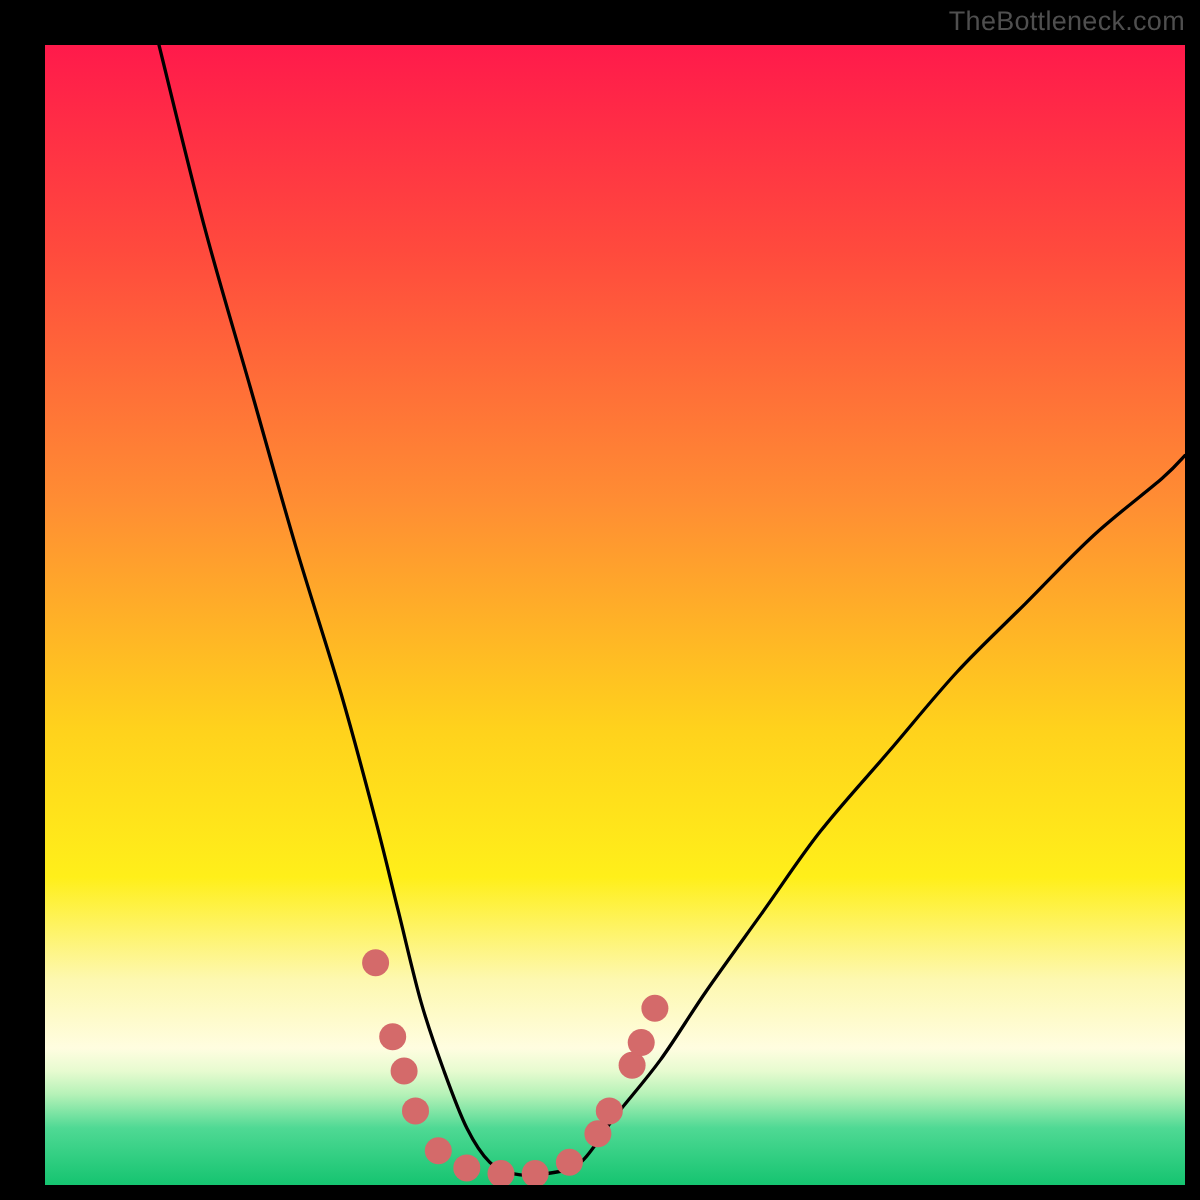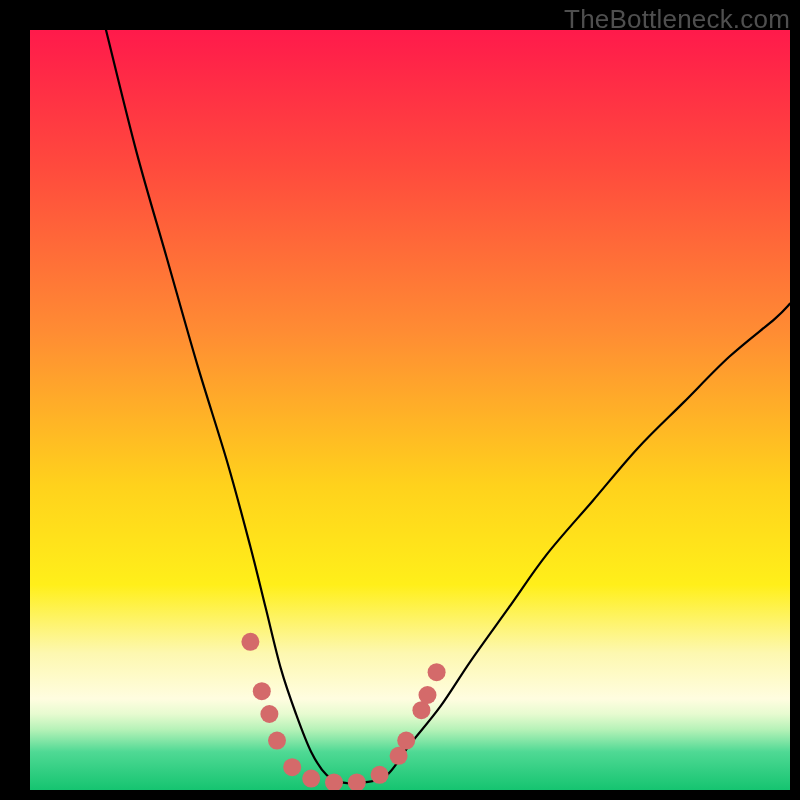--- a/index.html
+++ b/index.html
@@ -15,21 +15,21 @@
     position: relative;
     width: 800px;
     height: 800px;
     background: #000;
   }
   .watermark {
     position: absolute;
     top: 4px;
     right: 10px;
     color: #4f4f4f;
-    font-size: 26px;
+    font-size: 18px;
     letter-spacing: 0.2px;
     font-weight: 400;
     z-index: 10;
   }
   .plot-area {
     position: absolute;
     left: 30px;
     top: 30px;
     width: 760px;
     height: 760px;

